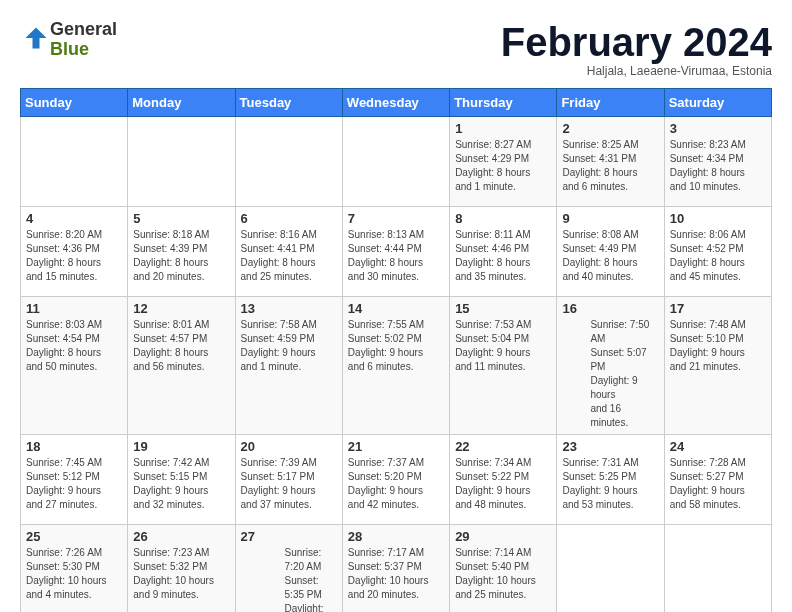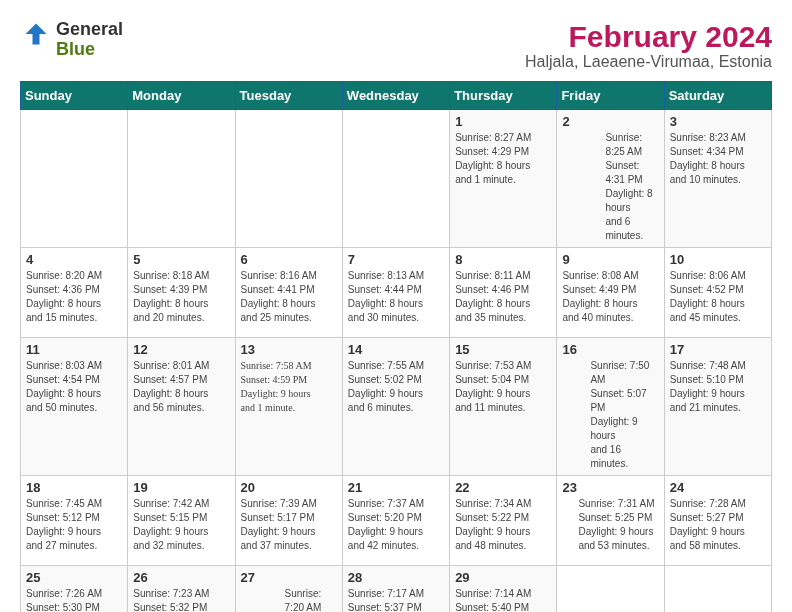--- a/index.html
+++ b/index.html
@@ -11,54 +11,54 @@
       padding: 20px;
     }
     .header-area {
       display: flex;
       justify-content: space-between;
       align-items: flex-start;
       margin-bottom: 10px;
     }
     .logo {
       display: flex;
-      gap: 6px;
+      align-items: center;
     }
     .logo-text {
       font-size: 18px;
       font-weight: bold;
       line-height: 1.1;
     }
     .logo-general { color: #333; }
     .logo-blue { color: #4d7c0f; }
     .logo-icon {
       width: 28px;
       height: 28px;
       margin-left: 2px;
     }
     .title-area {
       text-align: right;
     }
     .calendar-title {
-      font-size: 30px;
+      font-size: 40px;
       font-weight: bold;
-      color: #be185d;
+      color: #0f172a;
       line-height: 1.1;
     }
     .calendar-subtitle {
-      font-size: 16px;
+      font-size: 12px;
       color: #555;
     }
     table {
       width: 100%;
       border-collapse: collapse;
       table-layout: fixed;
     }
     thead tr th {
-      background-color: #0f766e;
+      background-color: #3b82f6;
       color: white;
       padding: 6px 4px;
       font-size: 13px;
       font-weight: bold;
       text-align: left;
       border: 1px solid #1a5fa0;
     }
     tbody tr td {
       border: 1px solid #ccc;
       vertical-align: top;
@@ -131,21 +131,21 @@
         <td class="empty-cell"></td>
         <td>
           <span class="day-number">1</span>
           <div class="day-info" style="white-space: pre-line;">Sunrise: 8:27 AM
 Sunset: 4:29 PM
 Daylight: 8 hours
 and 1 minute.</div>
         </td>
         <td>
           <span class="day-number">2</span>
-          <div class="day-info" style="white-space: pre-line; margin-left: 43px;">Sunrise: 8:25 AM
+          <div class="day-info" style="white-space: pre-line;">Sunrise: 8:25 AM
 Sunset: 4:31 PM
 Daylight: 8 hours
 and 6 minutes.</div>
         </td>
         <td>
           <span class="day-number">3</span>
           <div class="day-info" style="white-space: pre-line;">Sunrise: 8:23 AM
 Sunset: 4:34 PM
 Daylight: 8 hours
 and 10 minutes.</div>
@@ -212,21 +212,21 @@
         </td>
         <td>
           <span class="day-number">12</span>
           <div class="day-info" style="white-space: pre-line;">Sunrise: 8:01 AM
 Sunset: 4:57 PM
 Daylight: 8 hours
 and 56 minutes.</div>
         </td>
         <td>
           <span class="day-number">13</span>
-          <div class="day-info" style="white-space: pre-line; font-family: Liberation Serif, serif;">Sunrise: 7:58 AM
+          <div class="day-info" style="white-space: pre-line;">Sunrise: 7:58 AM
 Sunset: 4:59 PM
 Daylight: 9 hours
 and 1 minute.</div>
         </td>
         <td>
           <span class="day-number">14</span>
           <div class="day-info" style="white-space: pre-line;">Sunrise: 7:55 AM
 Sunset: 5:02 PM
 Daylight: 9 hours
 and 6 minutes.</div>
@@ -284,21 +284,21 @@
         </td>
         <td>
           <span class="day-number">22</span>
           <div class="day-info" style="white-space: pre-line;">Sunrise: 7:34 AM
 Sunset: 5:22 PM
 Daylight: 9 hours
 and 48 minutes.</div>
         </td>
         <td>
           <span class="day-number">23</span>
-          <div class="day-info" style="white-space: pre-line; margin-left: 16px;">Sunrise: 7:31 AM
+          <div class="day-info" style="white-space: pre-line;">Sunrise: 7:31 AM
 Sunset: 5:25 PM
 Daylight: 9 hours
 and 53 minutes.</div>
         </td>
         <td>
           <span class="day-number">24</span>
           <div class="day-info" style="white-space: pre-line;">Sunrise: 7:28 AM
 Sunset: 5:27 PM
 Daylight: 9 hours
 and 58 minutes.</div>

